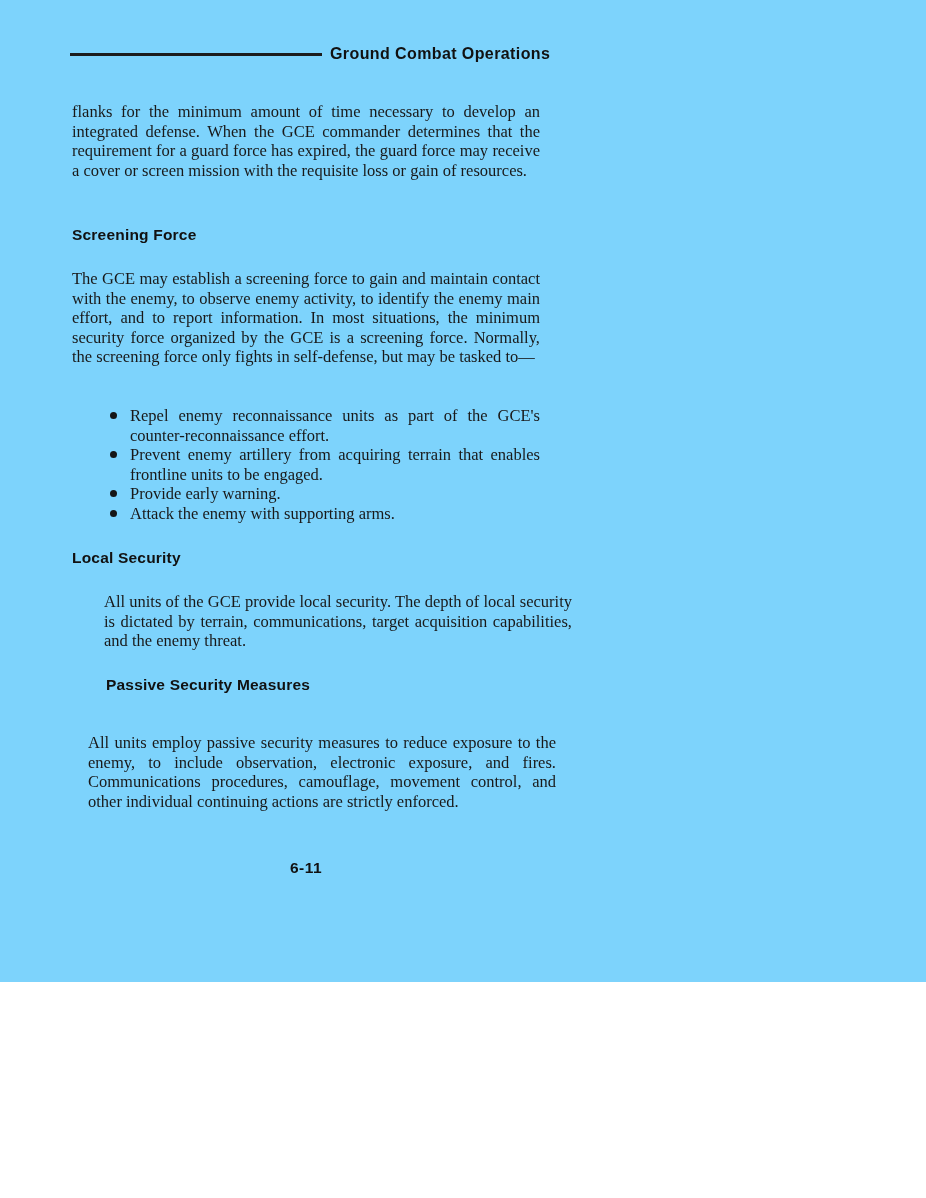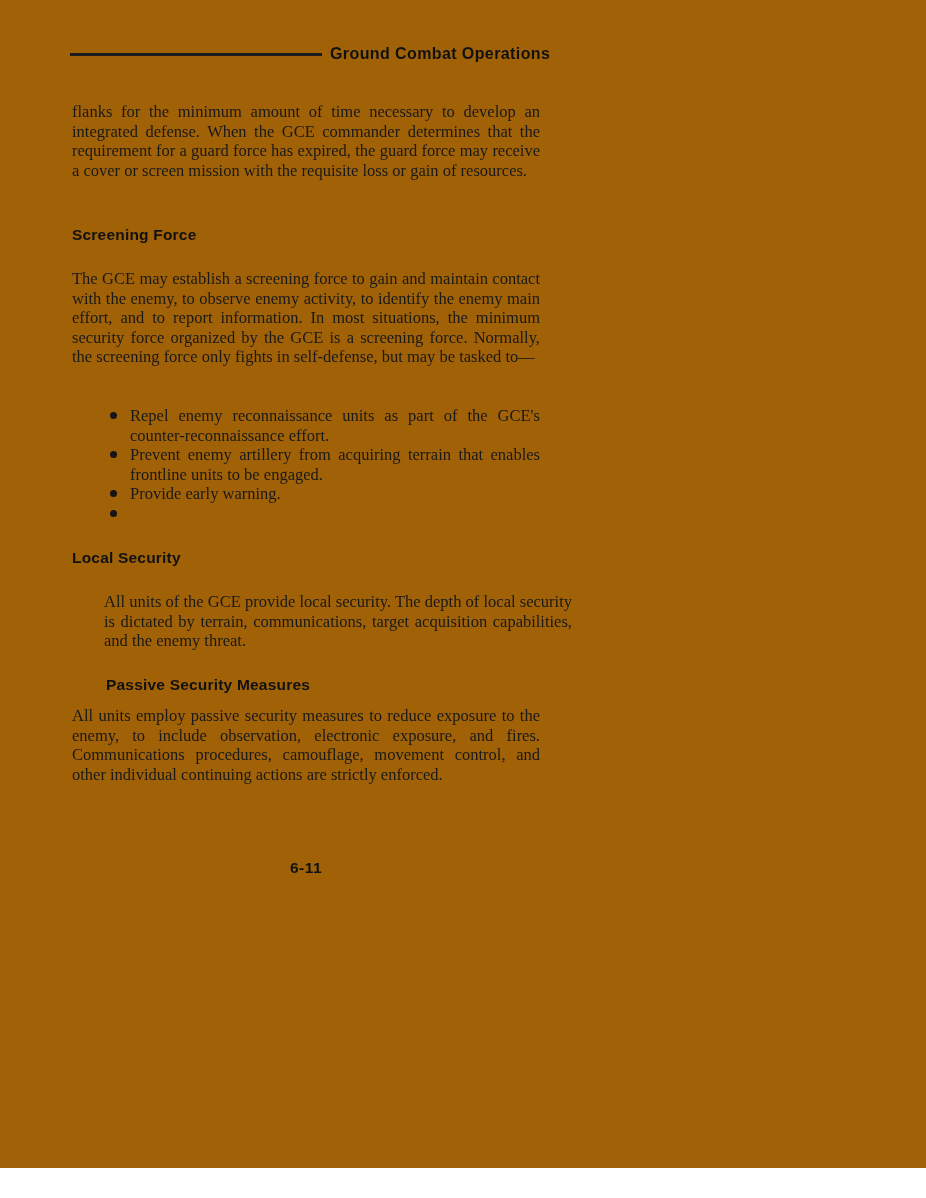--- a/index.html
+++ b/index.html
@@ -1,20 +1,20 @@
 <!DOCTYPE html>
 <html><head>
 <meta charset="utf-8">
 <style>
   html, body { margin: 0; padding: 0; background: #ffffff; }
   .page {
     position: relative;
     width: 926px;
-    height: 1168px;
-    background: #a16207;
+    height: 982px;
+    background: #7dd3fc;
     color: #161616;
     overflow: hidden;
   }
 
   
   .header {
     position: absolute;
     left: 70px;
     top: 45px;
     width: 473px;
@@ -118,26 +118,27 @@
     <li class="bullet-item">
       <span class="bullet-dot"></span>
       <span>Prevent enemy artillery from acquiring terrain that enables frontline units to be engaged.</span>
     </li>
     <li class="bullet-item">
       <span class="bullet-dot"></span>
       <span>Provide early warning.</span>
     </li>
     <li class="bullet-item">
       <span class="bullet-dot"></span>
+      <span>Attack the enemy with supporting arms.</span>
     </li>
   </ul>
 
   <div class="block section-heading" style="top: 549px;">Local Security</div>
 
   <div class="block body-text" style="top: 592px; margin-left: 32px;">All units of the GCE provide local security.  The depth of local security is dictated by terrain, communications, target acquisition capabilities, and the enemy threat.</div>
 
   <div class="block section-heading" style="top: 676px; margin-left: 34px;">Passive Security Measures</div>
 
-  <div class="block body-text" style="top: 706px;">All units employ passive security measures to reduce exposure to the enemy, to include observation, electronic exposure, and fires. Communications procedures, camouflage, movement control, and other individual continuing actions are strictly enforced.</div>
+  <div class="block body-text" style="top: 733px; margin-left: 16px;">All units employ passive security measures to reduce exposure to the enemy, to include observation, electronic exposure, and fires. Communications procedures, camouflage, movement control, and other individual continuing actions are strictly enforced.</div>
 
   <div class="page-number">6-11</div>
 
 </div>
 
 </body></html>

